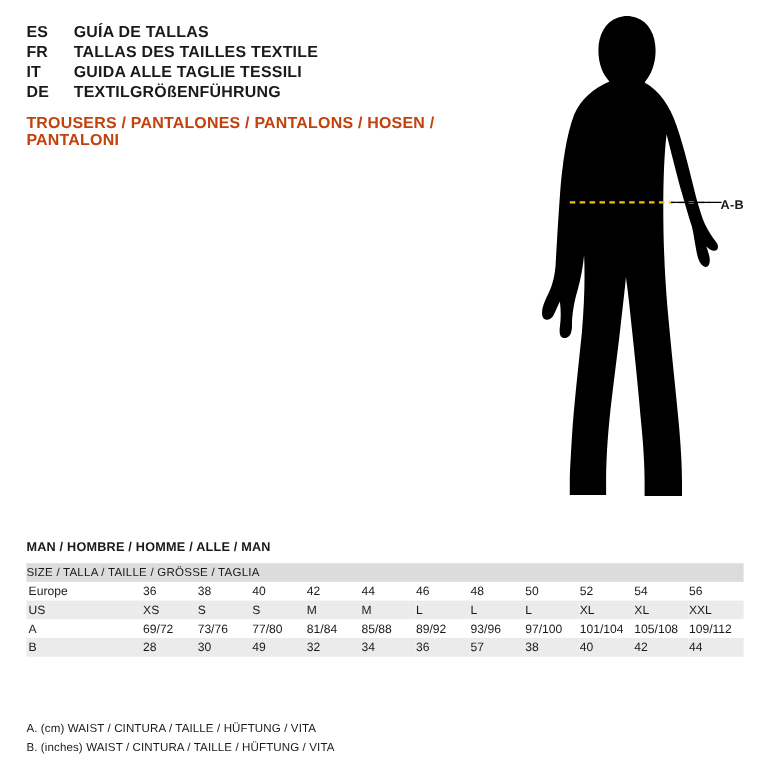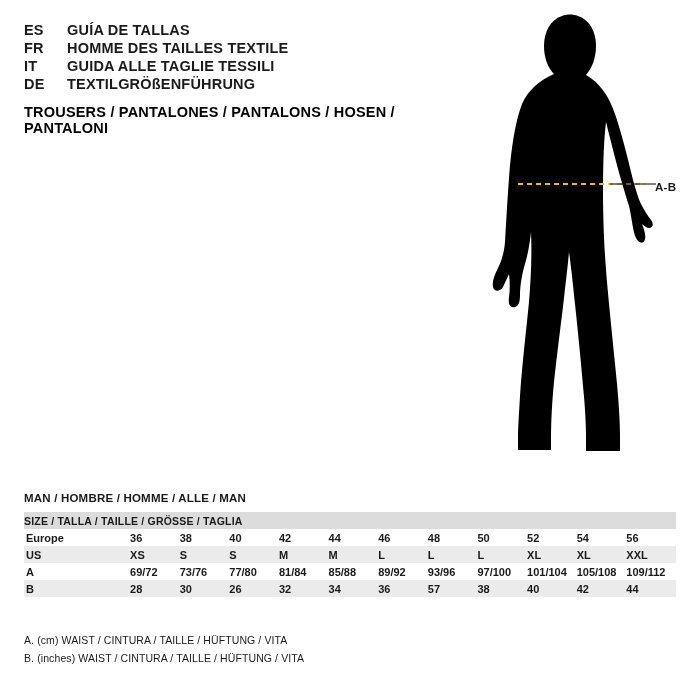--- a/index.html
+++ b/index.html
@@ -38,21 +38,21 @@
     font-size: 14.5px;
     font-weight: bold;
     letter-spacing: 0.2px;
     color: #1a1a1a;
   }
   .garment-line {
     margin-top: 12px;
     font-size: 14.5px;
     font-weight: bold;
     letter-spacing: 0.2px;
-    color: #000000;
+    color: #c2410c;
   }
 
   
   .figure-wrap {
     position: absolute;
     left: 470px;
     top: 10px;
     width: 210px;
     height: 465px;
   }
@@ -84,62 +84,62 @@
   }
   table.size-table {
     width: 652px;
     border-collapse: collapse;
     font-size: 11px;
     color: #1a1a1a;
   }
   table.size-table td, table.size-table th {
     text-align: left;
     padding: 2px 0 2px 0;
-    font-weight: bold;
+    font-weight: normal;
     vertical-align: middle;
     height: 17px;
   }
   .row-head td {
     background: #dcdcdc;
     font-size: 10.5px;
     font-weight: normal;
     letter-spacing: 0.2px;
     padding-left: 2px;
     height: 18px;
   }
   .row-shade td { background: #ebebeb; margin-left: 32px; }
   .row-plain td { background: #ffffff; }
   .col-label { width: 106px; padding-left: 2px !important; }
   .col-val { width: 49.6px; }
 
   
   .footnotes {
     position: absolute;
     left: 24px;
-    top: 634px;
+    top: 656px;
     width: 652px;
   }
   .footnote {
     font-size: 10.5px;
     letter-spacing: 0.1px;
     color: #1a1a1a;
     margin-bottom: 6px;
   }
 </style>
 </head>
 <body>
 
 <div class="header">
   <div class="lang-row">
     <span class="lang-code">ES</span>
     <span class="lang-title">GUÍA DE TALLAS</span>
   </div>
   <div class="lang-row">
     <span class="lang-code">FR</span>
-    <span class="lang-title">HOMME DES TAILLES TEXTILE</span>
+    <span class="lang-title">TALLAS DES TAILLES TEXTILE</span>
   </div>
   <div class="lang-row">
     <span class="lang-code">IT</span>
     <span class="lang-title">GUIDA ALLE TAGLIE TESSILI</span>
   </div>
   <div class="lang-row">
     <span class="lang-code">DE</span>
     <span class="lang-title">TEXTILGRÖßENFÜHRUNG</span>
   </div>
   <div class="garment-line">TROUSERS / PANTALONES / PANTALONS / HOSEN / PANTALONI</div>
@@ -257,21 +257,21 @@
         <td class="col-val">97/100</td>
         <td class="col-val">101/104</td>
         <td class="col-val">105/108</td>
         <td class="col-val">109/112</td>
       </tr>
 
       <tr class="row-shade">
         <td class="col-label">B</td>
         <td class="col-val">28</td>
         <td class="col-val">30</td>
-        <td class="col-val">26</td>
+        <td class="col-val">49</td>
         <td class="col-val">32</td>
         <td class="col-val">34</td>
         <td class="col-val">36</td>
         <td class="col-val">57</td>
         <td class="col-val">38</td>
         <td class="col-val">40</td>
         <td class="col-val">42</td>
         <td class="col-val">44</td>
       </tr>
     </tbody>

